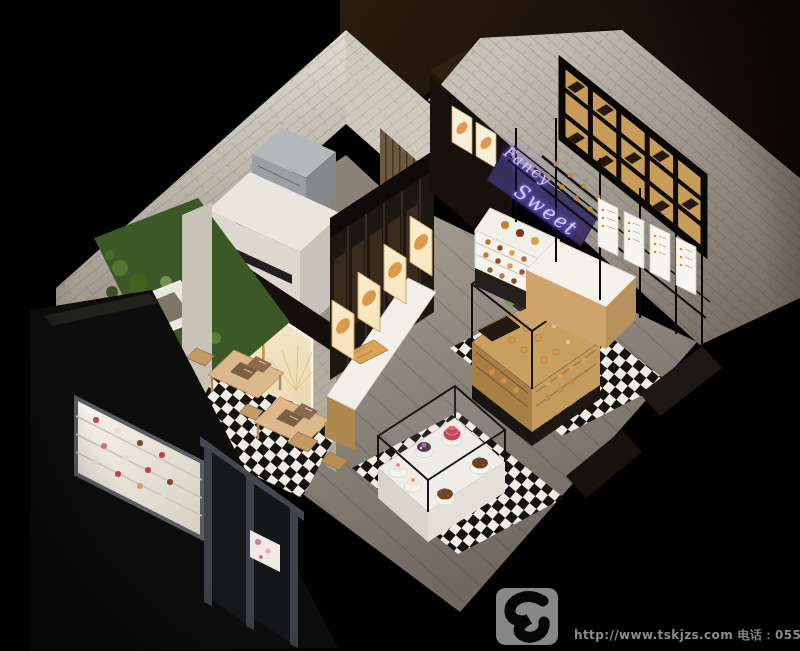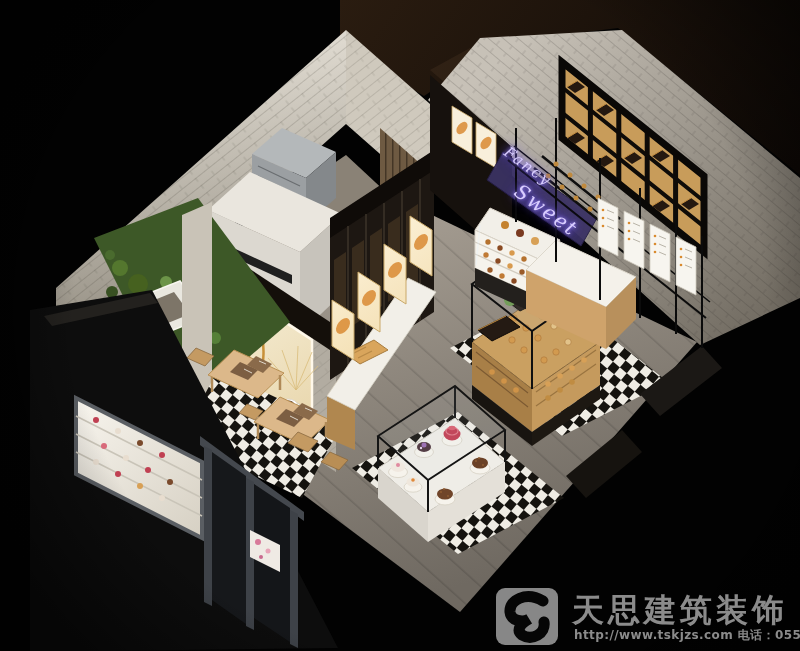--- a/index.html
+++ b/index.html
@@ -437,16 +437,15 @@
 </svg>
 
 <div id="neon1" class="overlay neon-line">Fancy</div>
 <div id="neon2" class="overlay neon-line">Sweet</div>
 
 <div id="wm-logo" class="overlay">
   <svg width="62" height="57" viewBox="0 0 62 57">
     <path d="M47 13 C30 3 13 12 14 24 C15 33 27 35 33 31 C24 36 20 42 26 47 C36 53 50 46 48 34" fill="none" stroke="#060606" stroke-width="11" stroke-linecap="round"></path>
   </svg>
 </div>
-<div id="wm-company" class="overlay">天思建筑装饰</div>
 <div id="wm-contact" class="overlay">http://www.tskjzs.com 电话：0551-65568226</div>
 
 </div>
 
 </body></html>

